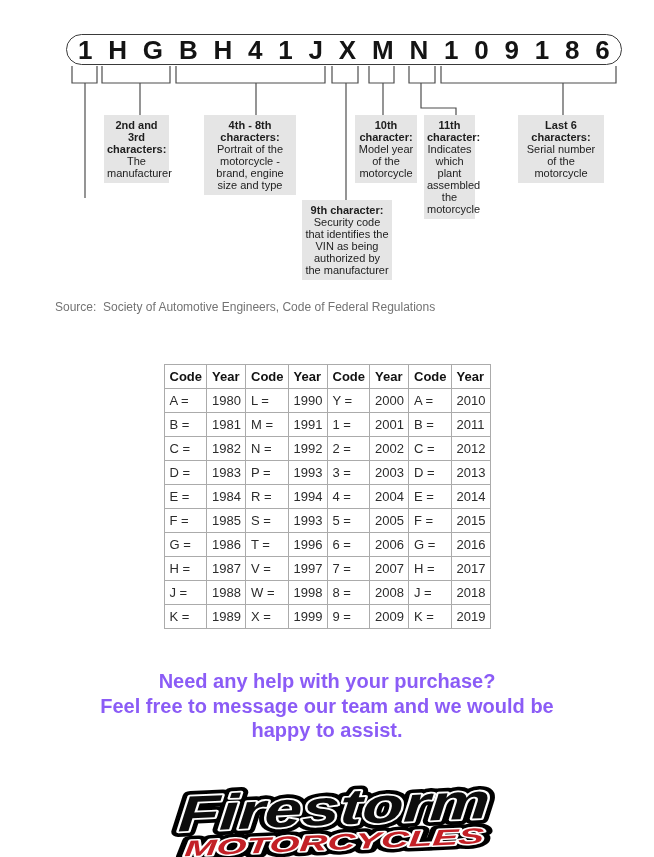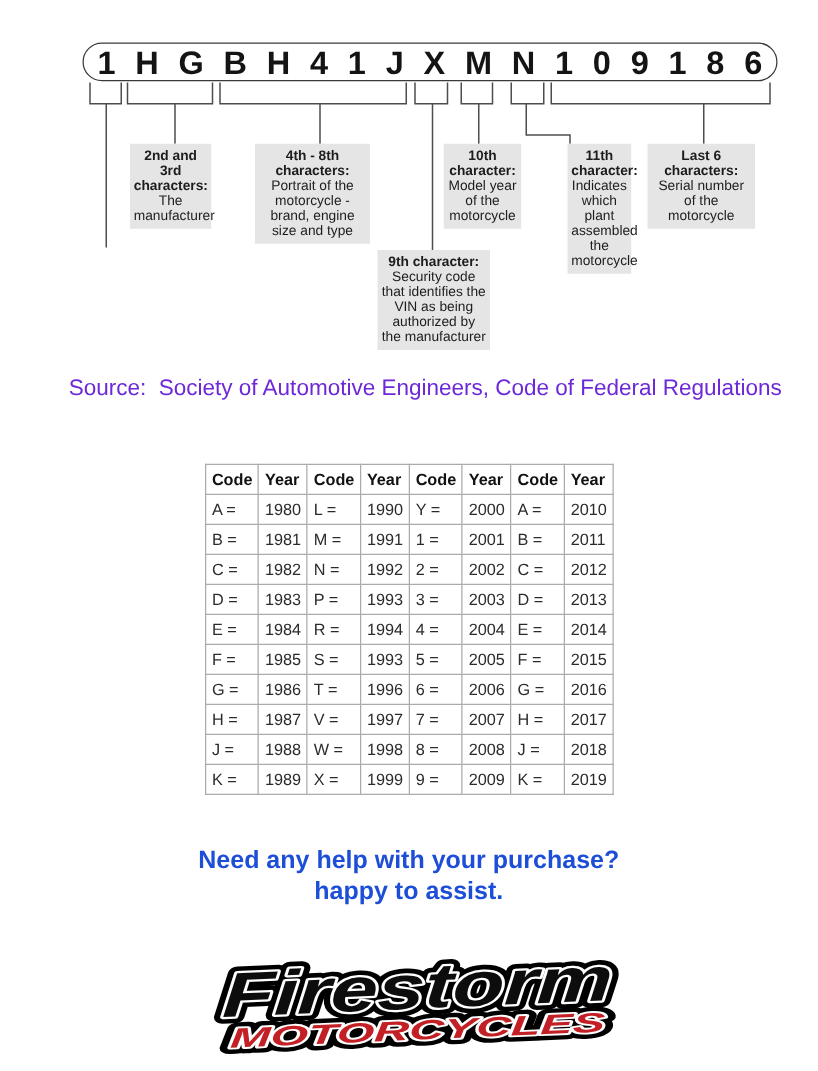--- a/index.html
+++ b/index.html
@@ -24,43 +24,43 @@
     position:absolute;background:#e5e5e5;text-align:center;
     font-size:11px;line-height:12px;color:#1d1d1d;
     padding:4px 3px;box-sizing:border-box;
   }
   .co-head{font-weight:bold;}
   .co-first{left:57px;top:198px;width:60px;}
   .co-second-third{left:104px;top:115px;width:65px;}
   .co-fourth-eighth{left:204px;top:115px;width:92px;}
   .co-ninth{left:302px;top:200px;width:90px;}
   .co-tenth{left:355px;top:115px;width:62px;}
-  .co-eleventh{left:424px;top:115px;width:51px;margin-left:30px;}
+  .co-eleventh{left:424px;top:115px;width:51px;}
   .co-last-six{left:518px;top:115px;width:86px;}
   
   .source-note{
-    margin:10px 0 0 55px;font-size:18px;color:#6d28d9;
+    margin:10px 0 0 55px;font-size:12px;color:#737373;
     white-space:pre-wrap;
   }
   
   table.year-codes{
     border-collapse:collapse;margin:50px auto 0 auto;
     font-size:13px;color:#2b2b2b;
   }
   table.year-codes th,table.year-codes td{
     border:1px solid #ababab;padding:2px 4px 3px 5px;text-align:left;
     height:18px;vertical-align:middle;background:#fff;
   }
   table.year-codes th{font-weight:bold;color:#111;}
   td.code-col,th.code-col{width:27px;}
   td.year-col,th.year-col{width:29px;}
   
   .help-block{
     margin-top:40px;text-align:center;font-size:20px;font-weight:bold;
-    line-height:24.5px;color:#1d4ed8;
+    line-height:24.5px;color:#8b5cf6;
   }
   
   .logo-wrap{margin-top:36px;display:flex;justify-content:center;}
 </style>
 </head>
 <body>
 
 <div class="diagram">
 
   <svg class="connectors" width="654" height="290" viewBox="0 0 654 290" fill="none" stroke="#4d4d4d" stroke-width="1.2">
@@ -242,20 +242,21 @@
         <td class="code-col">9 =</td>
         <td class="year-col">2009</td>
         <td class="code-col">K =</td>
         <td class="year-col">2019</td>
       </tr>
     </tbody>
 </table>
 
 <div class="help-block">
   <div>Need any help with your purchase?</div>
+  <div>Feel free to message our team and we would be</div>
   <div>happy to assist.</div>
 </div>
 
 <div class="logo-wrap">
   <svg width="390" height="86" viewBox="0 0 390 86">
     <g transform="rotate(-2.5 195 43) skewX(-6)">
 
       <text x="206" y="46" text-anchor="middle" font-family="Liberation Sans, sans-serif" font-size="50" font-weight="bold" font-style="italic" textLength="312" lengthAdjust="spacingAndGlyphs" stroke="#000" stroke-width="11" stroke-linejoin="round" fill="#000">Firestorm</text>
       <text x="208" y="71" text-anchor="middle" font-family="Liberation Sans, sans-serif" font-size="22" font-weight="bold" font-style="italic" textLength="300" lengthAdjust="spacingAndGlyphs" stroke="#000" stroke-width="10" stroke-linejoin="round" fill="#000">MOTORCYCLES</text>
 

